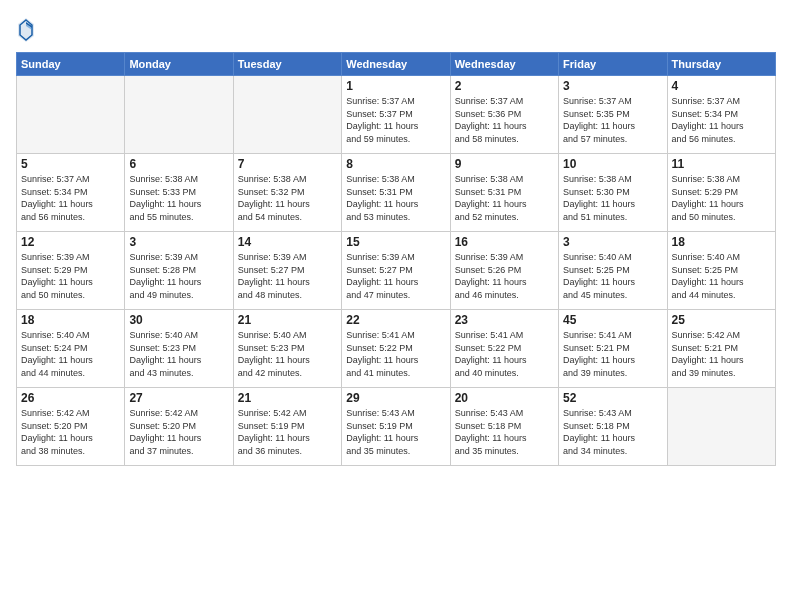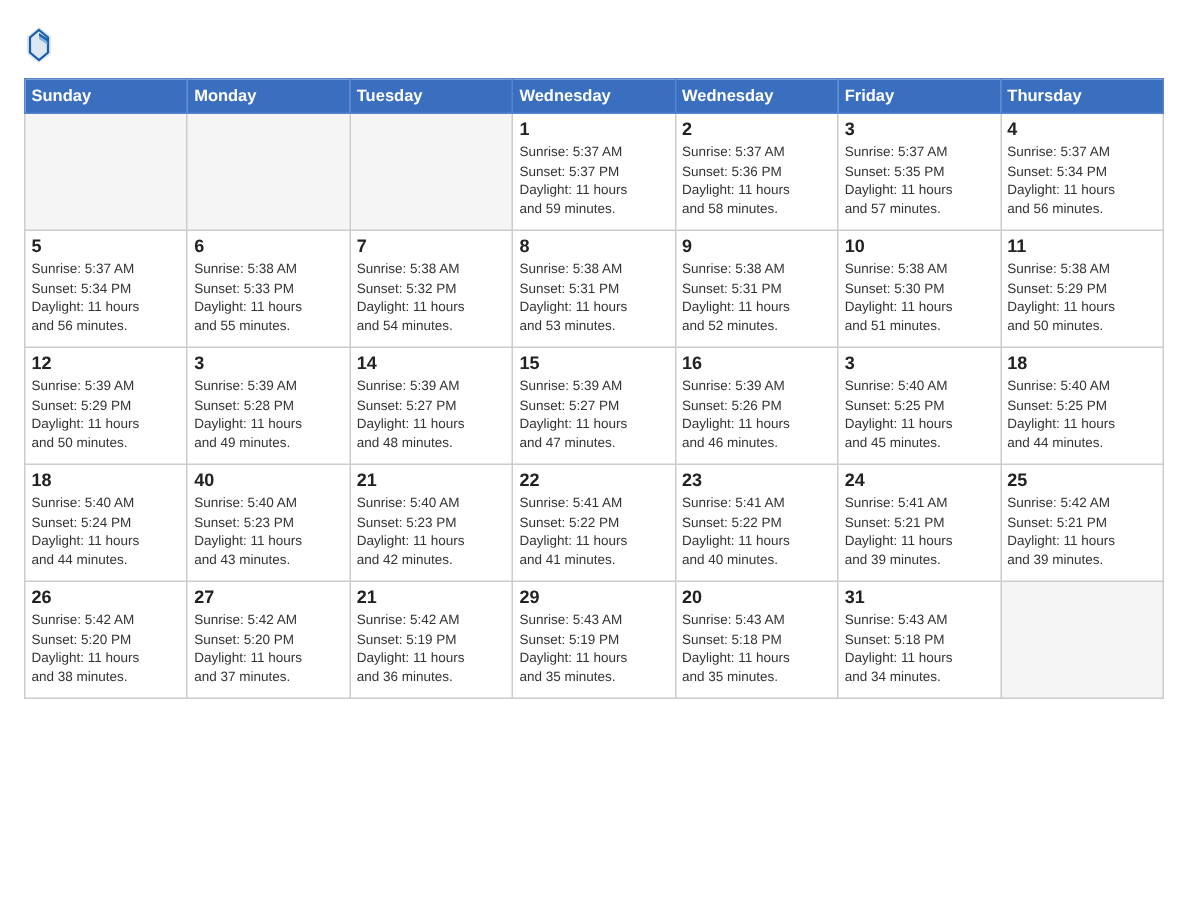--- a/index.html
+++ b/index.html
@@ -282,21 +282,21 @@
         </tr>
         <tr class="week-row">
           <td>
             <span class="day-num">18</span>
             <div class="day-info" style="white-space: pre-line;">Sunrise: 5:40 AM
 Sunset: 5:24 PM
 Daylight: 11 hours
 and 44 minutes.</div>
           </td>
           <td>
-            <span class="day-num">40</span>
+            <span class="day-num">30</span>
             <div class="day-info" style="white-space: pre-line;">Sunrise: 5:40 AM
 Sunset: 5:23 PM
 Daylight: 11 hours
 and 43 minutes.</div>
           </td>
           <td>
             <span class="day-num">21</span>
             <div class="day-info" style="white-space: pre-line;">Sunrise: 5:40 AM
 Sunset: 5:23 PM
 Daylight: 11 hours
@@ -310,21 +310,21 @@
 and 41 minutes.</div>
           </td>
           <td>
             <span class="day-num">23</span>
             <div class="day-info" style="white-space: pre-line;">Sunrise: 5:41 AM
 Sunset: 5:22 PM
 Daylight: 11 hours
 and 40 minutes.</div>
           </td>
           <td>
-            <span class="day-num">24</span>
+            <span class="day-num">45</span>
             <div class="day-info" style="white-space: pre-line;">Sunrise: 5:41 AM
 Sunset: 5:21 PM
 Daylight: 11 hours
 and 39 minutes.</div>
           </td>
           <td>
             <span class="day-num">25</span>
             <div class="day-info" style="white-space: pre-line;">Sunrise: 5:42 AM
 Sunset: 5:21 PM
 Daylight: 11 hours
@@ -361,21 +361,21 @@
 and 35 minutes.</div>
           </td>
           <td>
             <span class="day-num">20</span>
             <div class="day-info" style="white-space: pre-line;">Sunrise: 5:43 AM
 Sunset: 5:18 PM
 Daylight: 11 hours
 and 35 minutes.</div>
           </td>
           <td>
-            <span class="day-num">31</span>
+            <span class="day-num">52</span>
             <div class="day-info" style="white-space: pre-line;">Sunrise: 5:43 AM
 Sunset: 5:18 PM
 Daylight: 11 hours
 and 34 minutes.</div>
           </td>
           <td class="empty"></td>
         </tr>
       </tbody>
   </table>
 </div>

